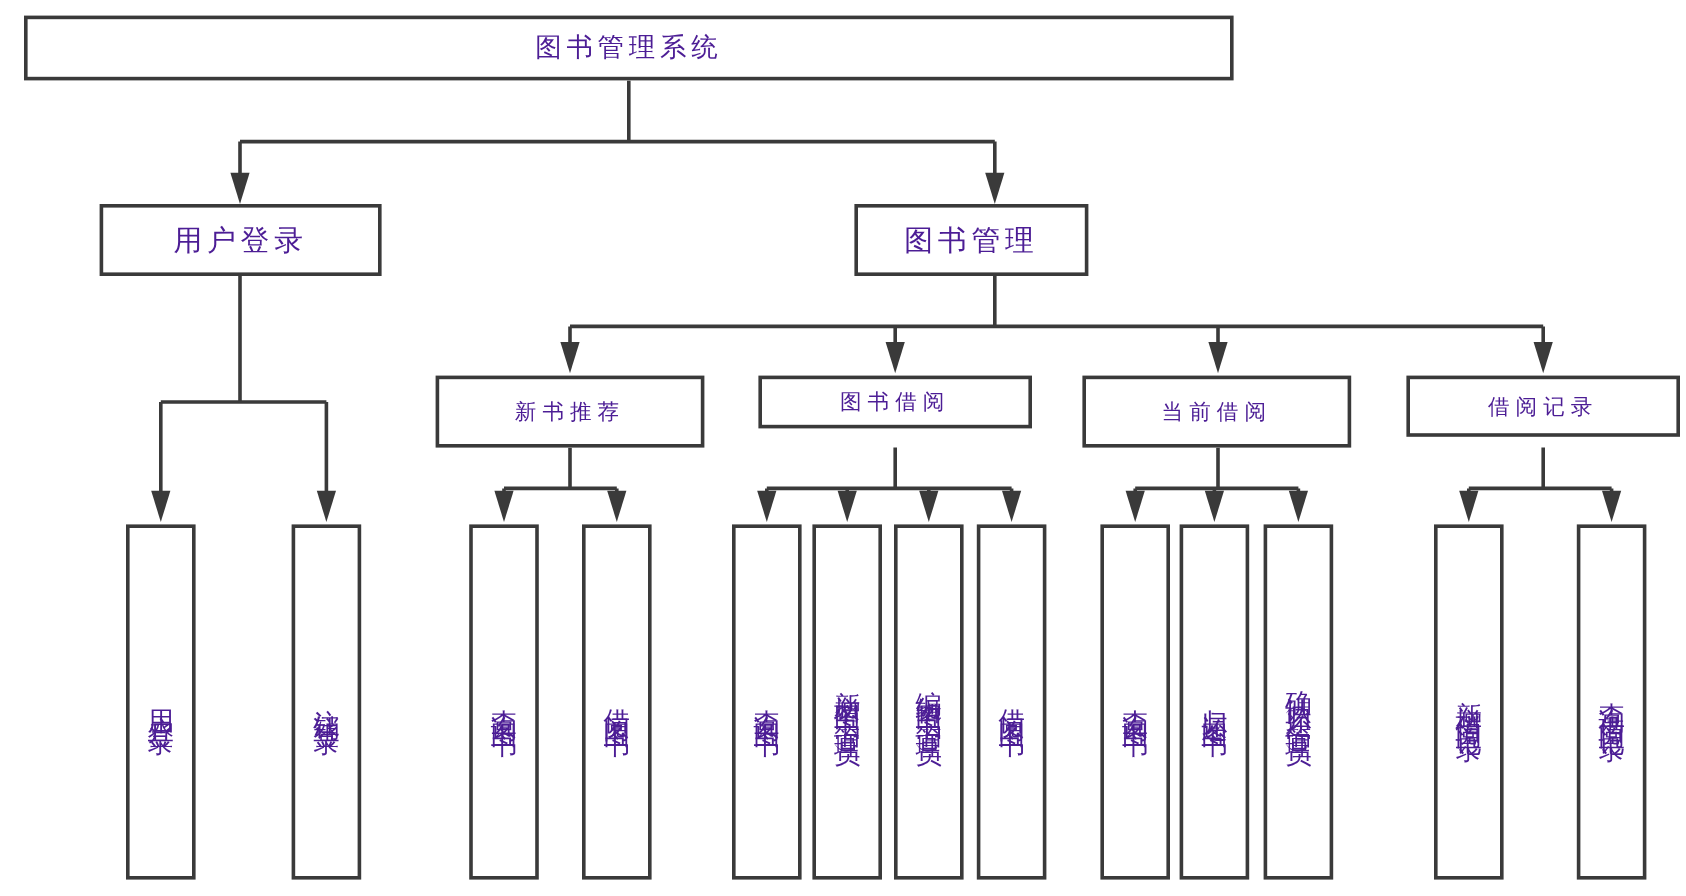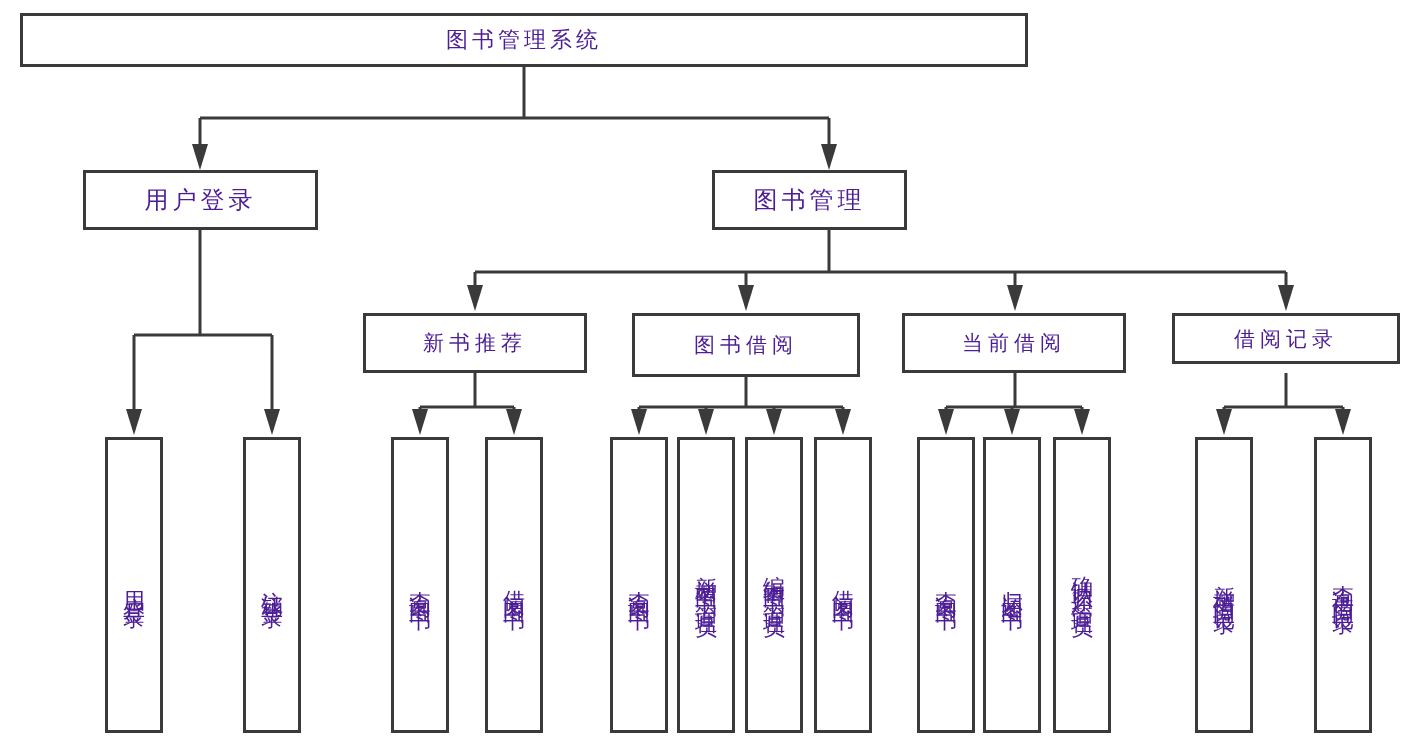--- a/index.html
+++ b/index.html
@@ -15,21 +15,21 @@
     position:absolute;
     background:#ffffff;
     border:3px solid #3a3a3a;
     box-sizing:border-box;
     display:flex;align-items:center;justify-content:center;
     color:#4c1d95;
     z-index:2;
   }
   .node-root span{font-size:22px;letter-spacing:4px;}
   .node-branch span{font-size:24px;letter-spacing:4px;}
-  .node-group span{font-size:21px;letter-spacing:5px;}
+  .node-group span{font-size:18px;letter-spacing:5px;}
   .leaf span{
     writing-mode:vertical-rl;
     text-orientation:mixed;
     font-size:22px;
     letter-spacing:6px;
     line-height:1;
   }
   .watermark{
     position:absolute;
     right:5px;top:708px;
@@ -88,21 +88,21 @@
   <div class="node node-branch" style="left:83px;top:170px;width:235px;height:60px">
     <span>用户登录</span>
   </div>
   <div class="node node-branch" style="left:712px;top:170px;width:195px;height:60px">
     <span>图书管理</span>
   </div>
 
   <div class="node node-group" style="left:363px;top:313px;width:224px;height:60px">
     <span>新书推荐</span>
   </div>
-  <div class="node node-group" style="left:632px;top:313px;width:228px;height:64px">
+  <div class="node node-group" style="left:632px;top:313px;width:228px;height:44px">
     <span>图书借阅</span>
   </div>
   <div class="node node-group" style="left:902px;top:313px;width:224px;height:60px">
     <span>当前借阅</span>
   </div>
   <div class="node node-group" style="left:1172px;top:313px;width:228px;height:51px">
     <span>借阅记录</span>
   </div>
 
   <div class="node leaf" style="left:105px;top:437px;width:58px;height:296px">

